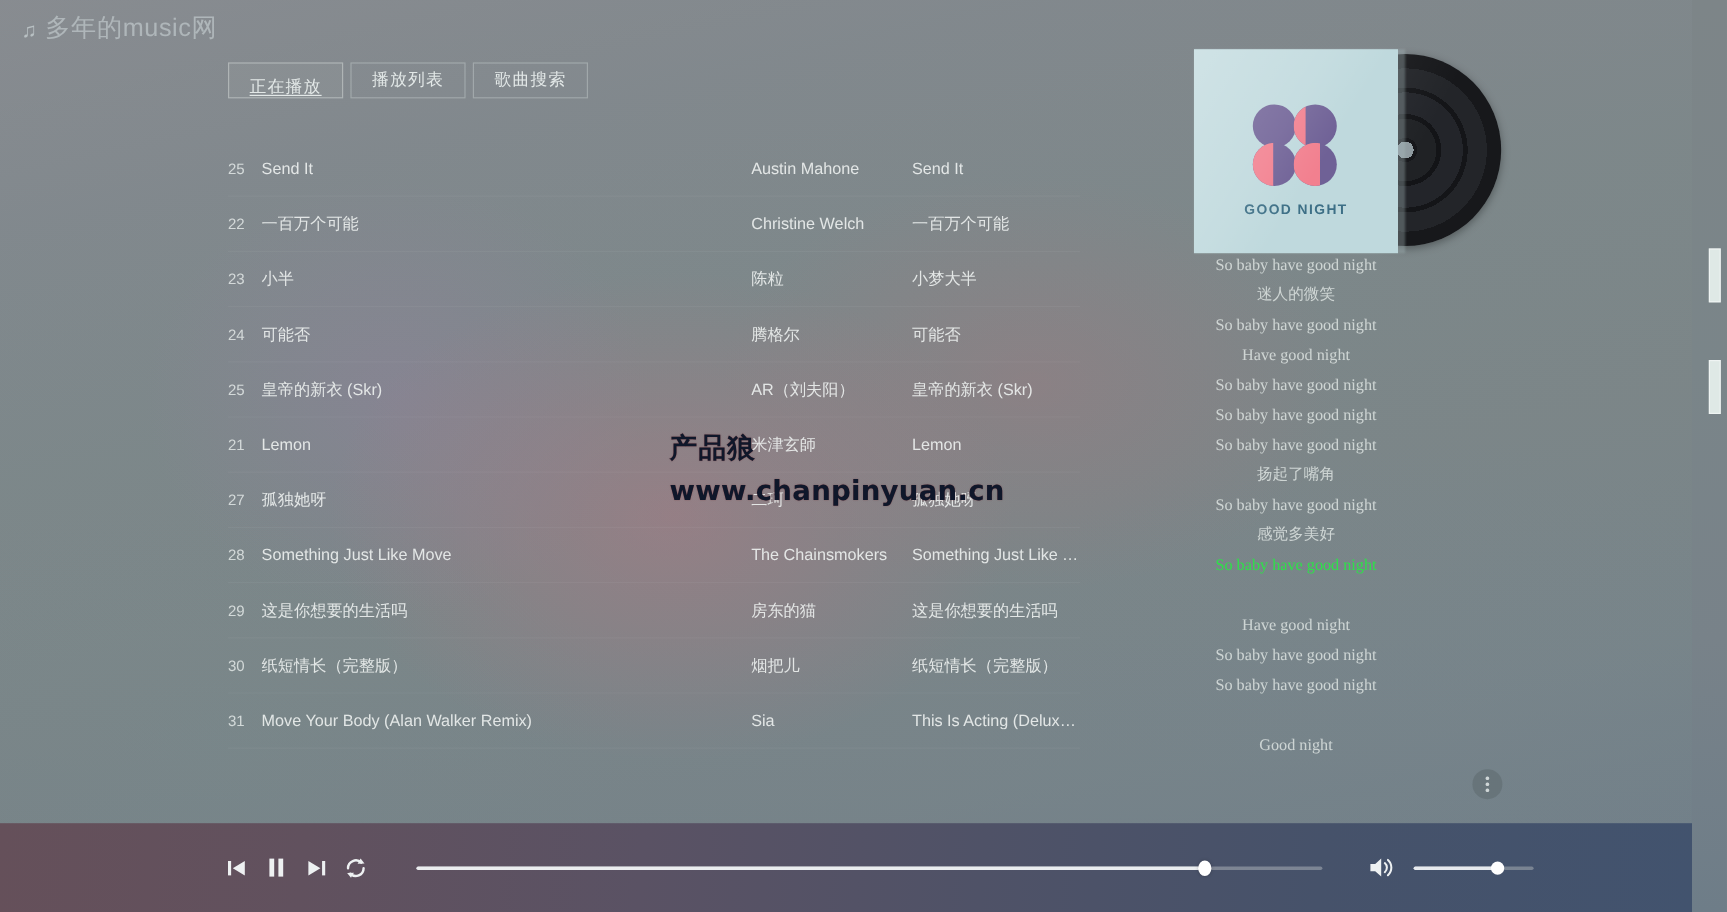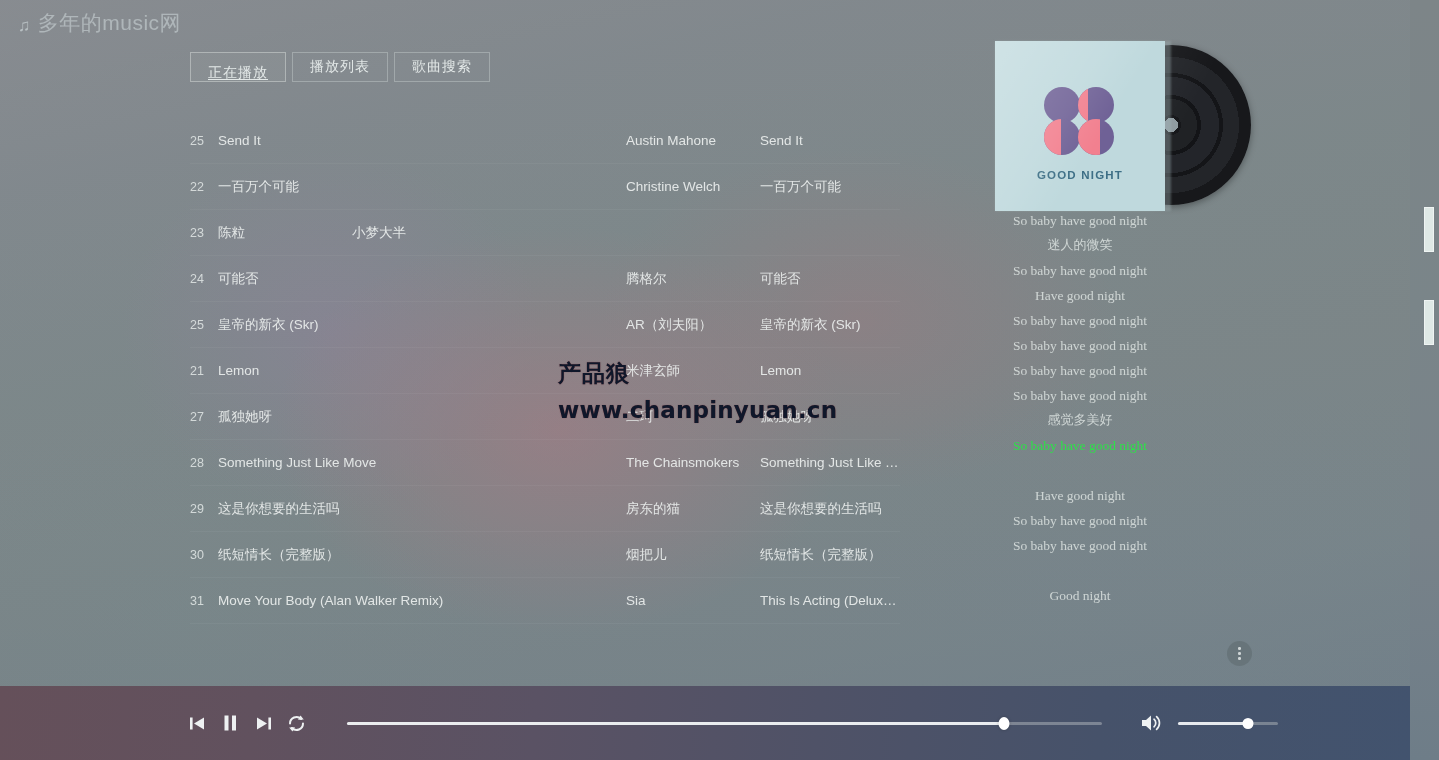--- a/index.html
+++ b/index.html
@@ -412,20 +412,21 @@
       <div class="col-album">Send It</div>
     </div>
     <div class="song-row">
       <div class="col-index">22</div>
       <div class="col-title">一百万个可能</div>
       <div class="col-artist">Christine Welch</div>
       <div class="col-album">一百万个可能</div>
     </div>
     <div class="song-row">
       <div class="col-index">23</div>
+      <div class="col-title">小半</div>
       <div class="col-artist">陈粒</div>
       <div class="col-album">小梦大半</div>
     </div>
     <div class="song-row">
       <div class="col-index">24</div>
       <div class="col-title">可能否</div>
       <div class="col-artist">腾格尔</div>
       <div class="col-album">可能否</div>
     </div>
     <div class="song-row">
@@ -499,20 +500,21 @@
 </div>
 
 <div id="lyrics">
     <div class="lyric-line">So baby have good night</div>
     <div class="lyric-line cn">迷人的微笑</div>
     <div class="lyric-line">So baby have good night</div>
     <div class="lyric-line">Have good night</div>
     <div class="lyric-line">So baby have good night</div>
     <div class="lyric-line">So baby have good night</div>
     <div class="lyric-line">So baby have good night</div>
+    <div class="lyric-line cn">扬起了嘴角</div>
     <div class="lyric-line">So baby have good night</div>
     <div class="lyric-line cn">感觉多美好</div>
     <div class="lyric-line active" style="color: rgb(47, 224, 74);">So baby have good night</div>
     <div class="lyric-line spacer"></div>
     <div class="lyric-line">Have good night</div>
     <div class="lyric-line">So baby have good night</div>
     <div class="lyric-line">So baby have good night</div>
     <div class="lyric-line spacer"></div>
     <div class="lyric-line">Good night</div>
   </div>

